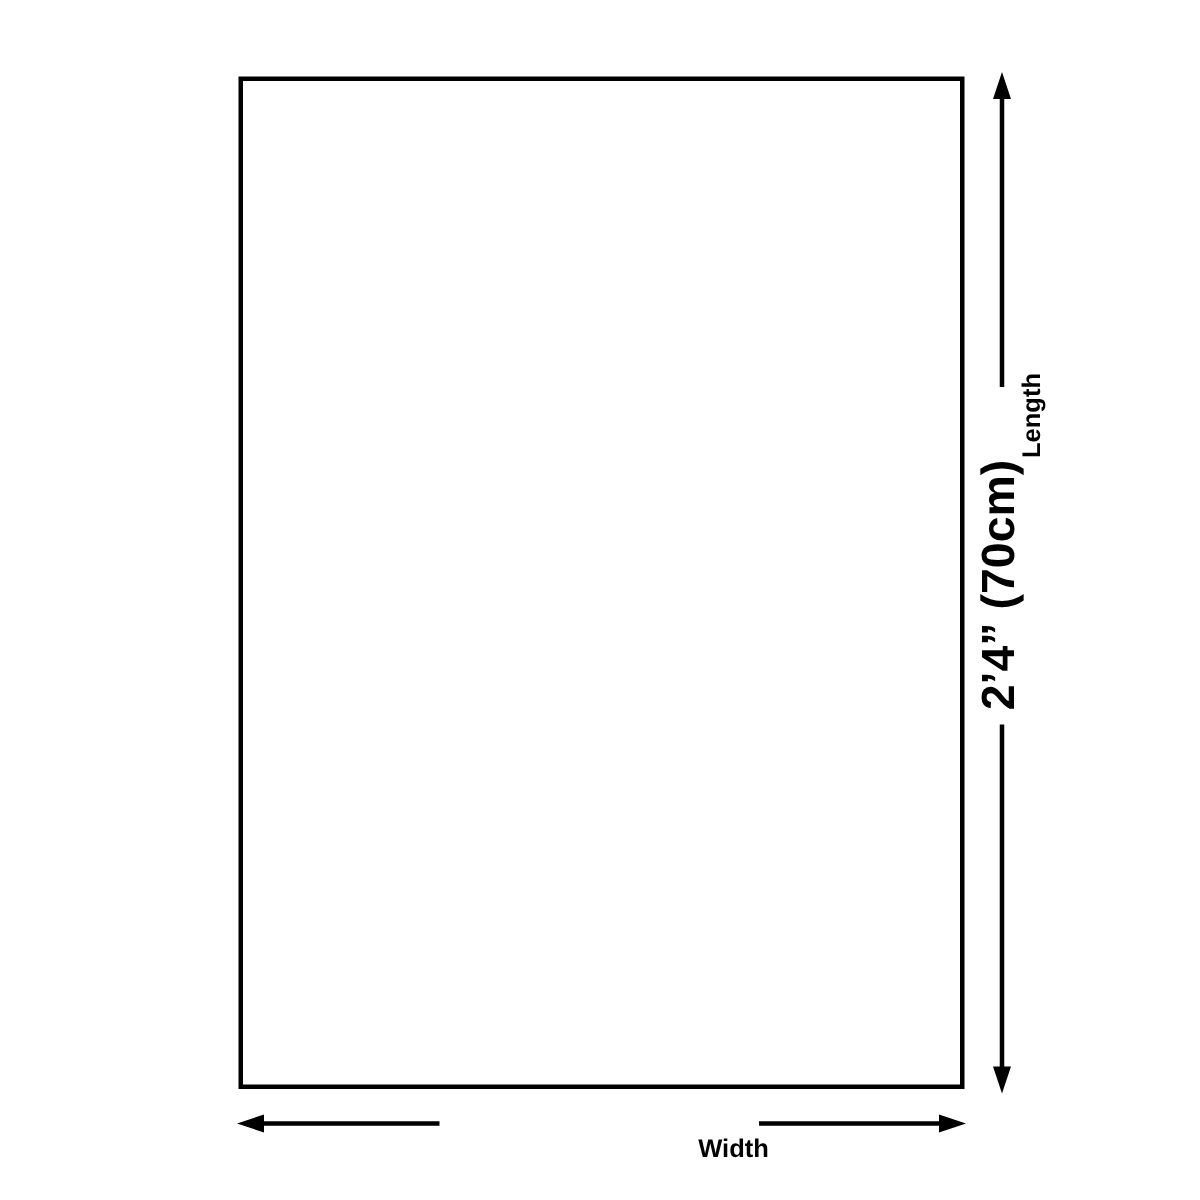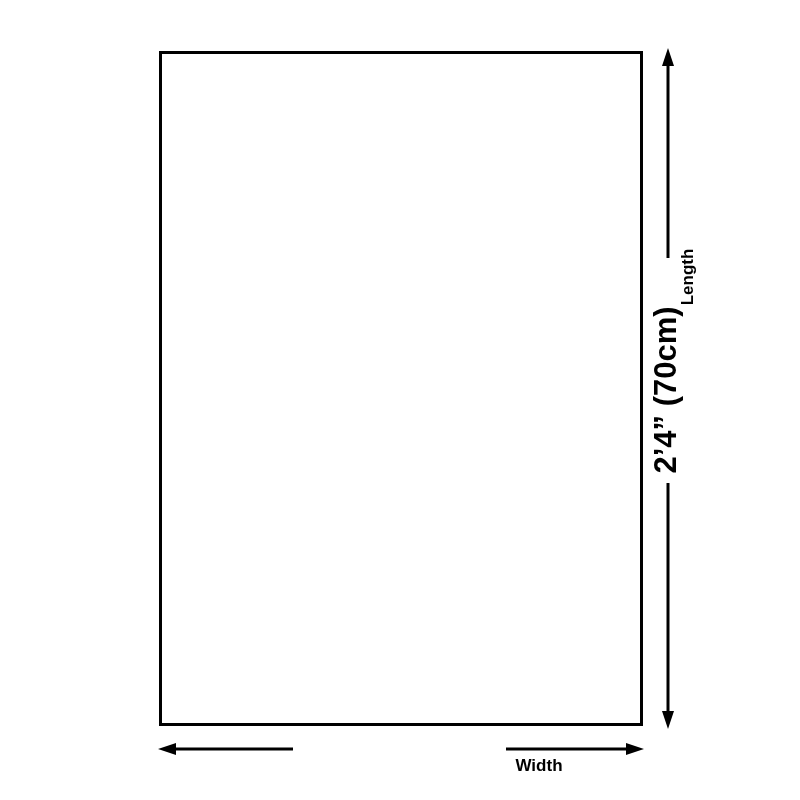--- a/index.html
+++ b/index.html
@@ -41,21 +41,21 @@
     transform: rotate(-90deg);
   }
   
   .width-value {
     left: 258px;
     top: 735px;
     width: 280px;
     height: 40px;
   }
   .width-label {
-    left: 489px;
+    left: 439px;
     top: 754px;
     width: 100px;
     height: 24px;
   }
   
   .length-value {
     left: 546px;
     top: 370px;
     width: 240px;
     height: 40px;

